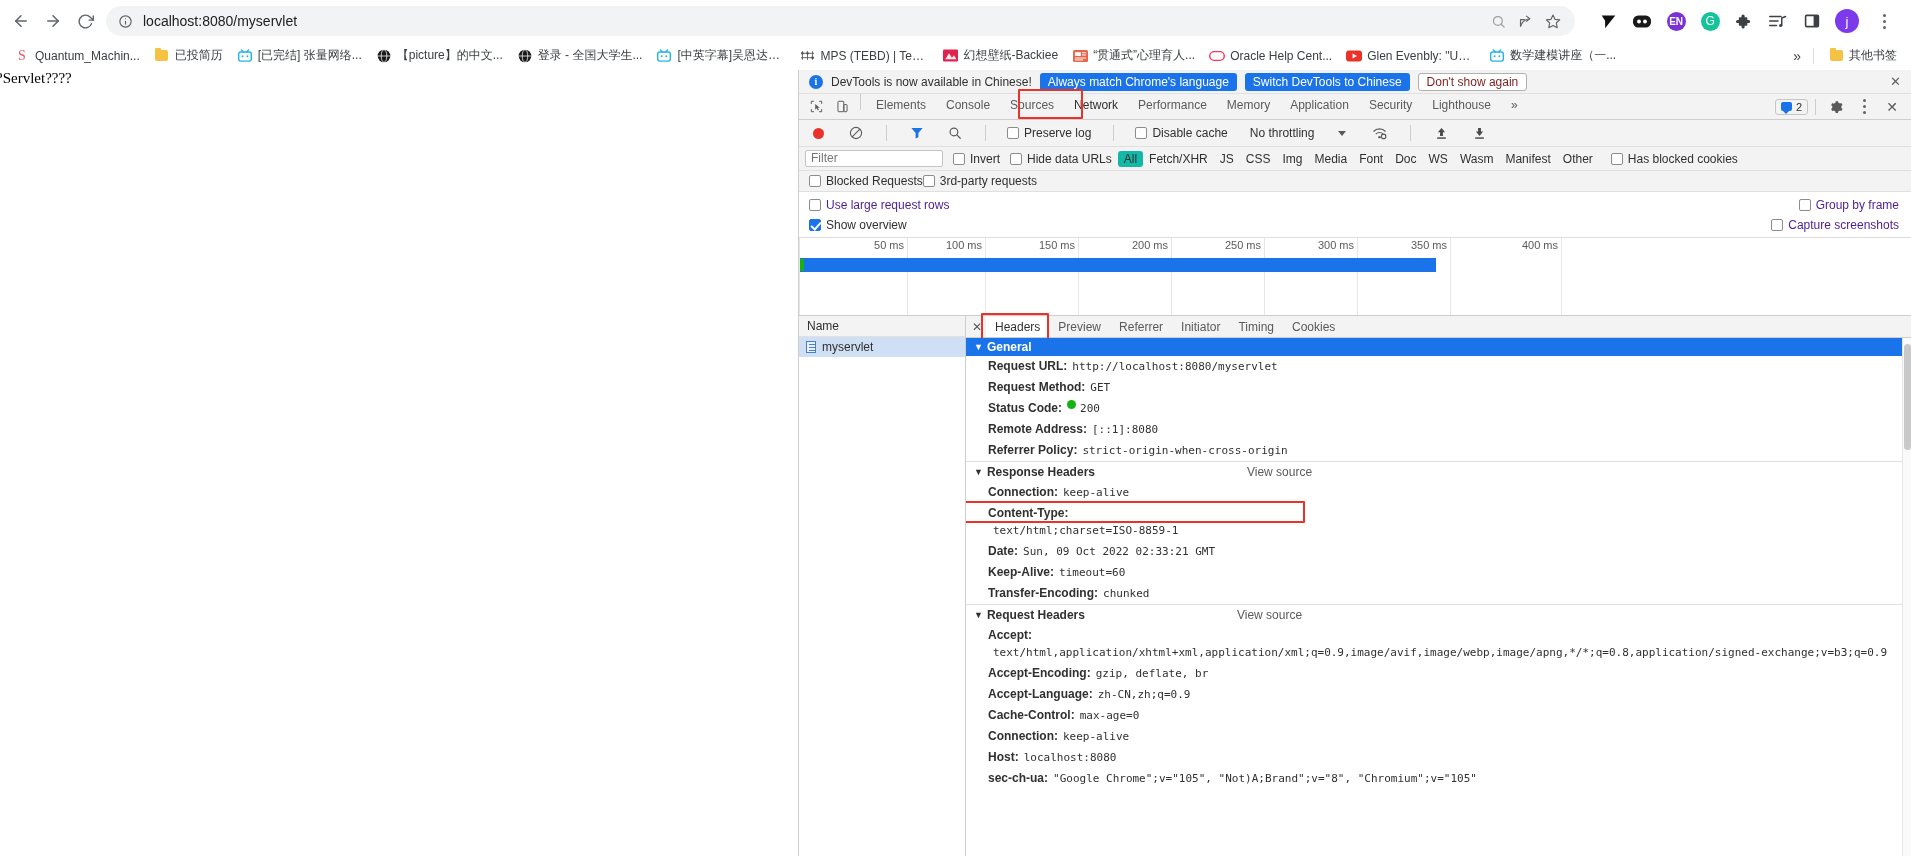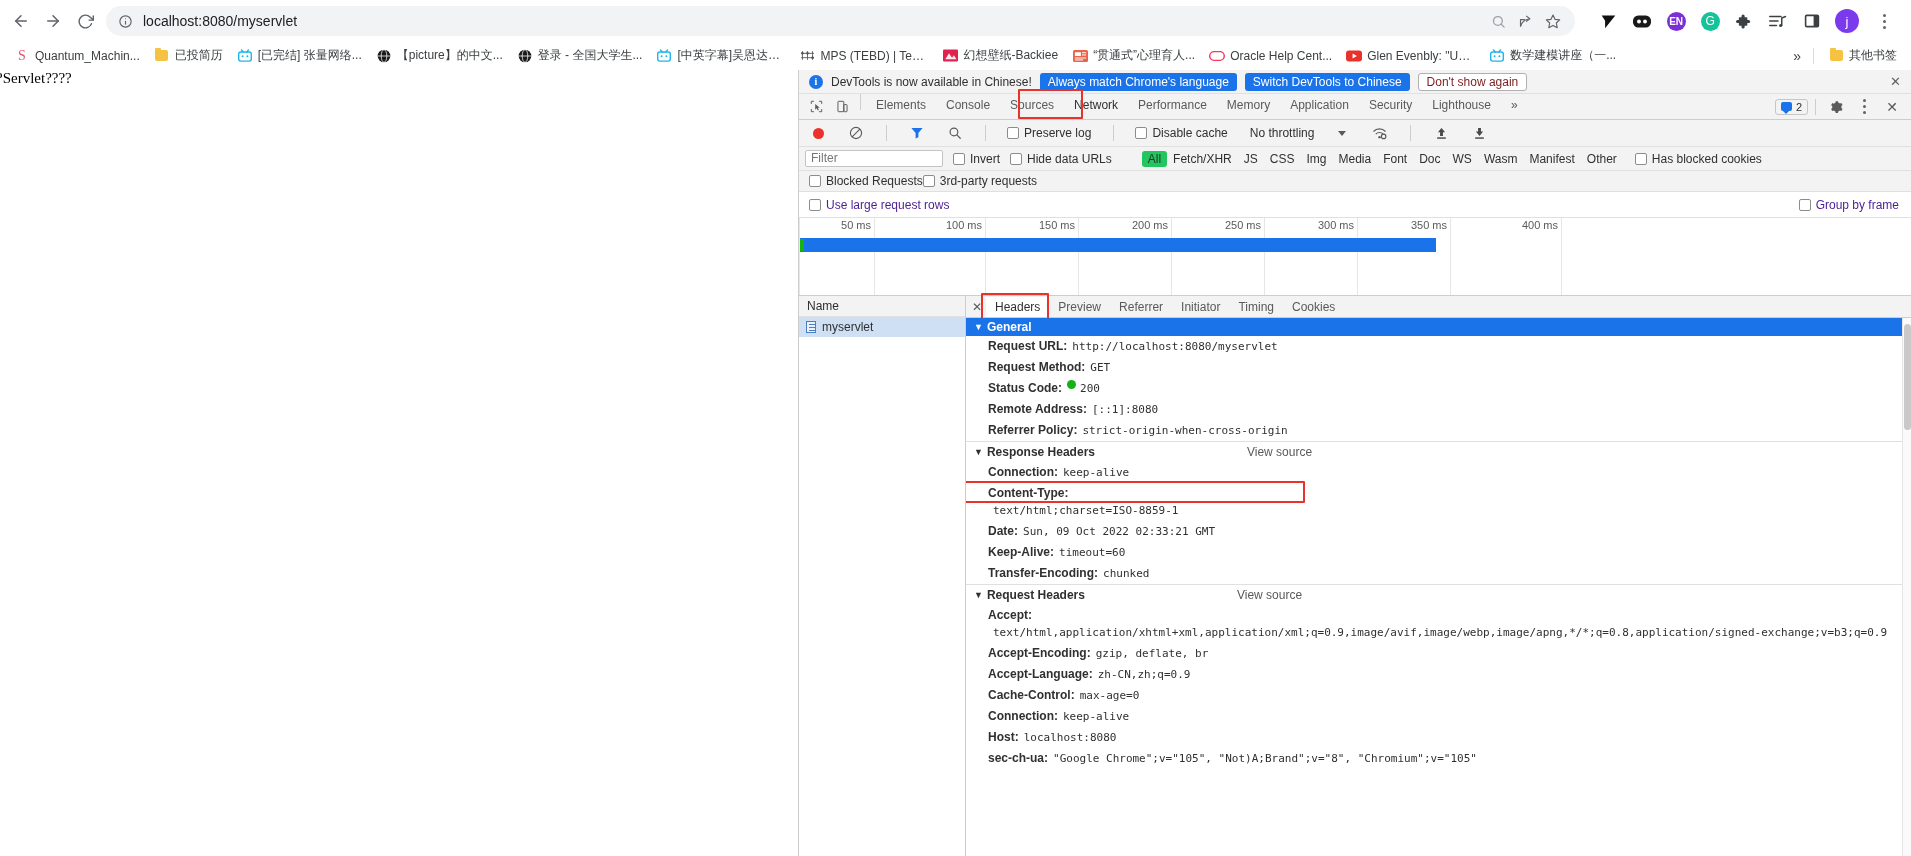--- a/index.html
+++ b/index.html
@@ -254,21 +254,21 @@
     background: #fff;
     border: 1px solid #c4c4c4;
     border-radius: 2px;
     font-size: 12px;
     color: #757575;
     padding: 0 5px;
     line-height: 15px;
     margin-right: 10px;
   }
   .ftype { padding: 1px 6px; font-size:12px; color:#303030; border-radius:3px; white-space:nowrap;}
-  .ftype.sel { background: #22c55e; margin-left: 12px; }
+  .ftype.sel { background: #14b8a6; }
 
   .dt-optbar {
     height: 21px;
     background: #f3f3f3;
     display:flex; align-items:center; 
     padding: 0 10px;
     border-bottom: 1px solid #e0e0e0;
   }
   .dt-optbar2 {
     background: #fff;
@@ -737,21 +737,21 @@
           </svg>
       </span>
     </div>
 
     <div class="dt-filterbar">
       <div class="filter-input">Filter</div>
       <label class="cbx-label" style="margin-right:10px;">
         <span class="cbx"></span>
         <span>Invert</span>
       </label>
-      <label class="cbx-label" style="margin-right:18px;">
+      <label class="cbx-label" style="margin-right:6px;">
         <span class="cbx"></span>
         <span>Hide data URLs</span>
       </label>
       <span class="ftype sel">All</span>
       <span class="ftype">Fetch/XHR</span>
       <span class="ftype">JS</span>
       <span class="ftype">CSS</span>
       <span class="ftype">Img</span>
       <span class="ftype">Media</span>
       <span class="ftype">Font</span>
@@ -781,24 +781,34 @@
       <div class="opt-row">
         <label class="cbx-label opt-muted">
           <span class="cbx"></span>
           <span>Use large request rows</span>
         </label>
         <label class="cbx-label opt-muted opt-right">
           <span class="cbx"></span>
           <span>Group by frame</span>
         </label>
       </div>
+      <div class="opt-row">
+        <label class="cbx-label">
+          <span class="cbx checked"></span>
+          <span>Show overview</span>
+        </label>
+        <label class="cbx-label opt-muted opt-right">
+          <span class="cbx"></span>
+          <span>Capture screenshots</span>
+        </label>
+      </div>
     </div>
 
     <div class="overview">
-      <div class="ov-tick" style="left:75px;text-decoration:underline;">
+      <div class="ov-tick" style="left:108px;text-decoration:underline;">
           <span>50 ms</span>
         </div>
       <div class="ov-tick" style="left:186px;">
           <span>100 ms</span>
         </div>
       <div class="ov-tick" style="left:279px;">
           <span>150 ms</span>
         </div>
       <div class="ov-tick" style="left:372px;">
           <span>200 ms</span>

